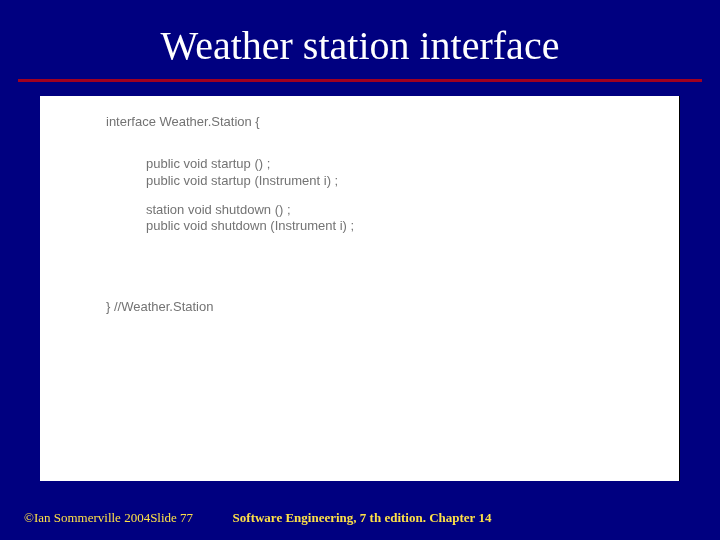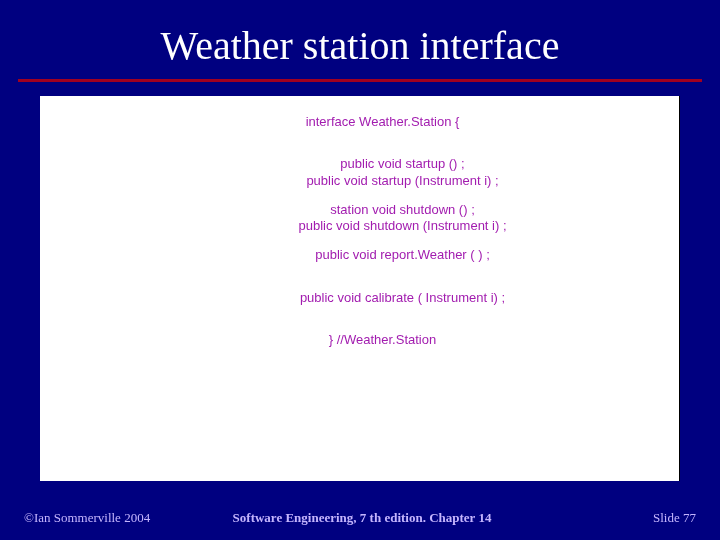--- a/index.html
+++ b/index.html
@@ -18,45 +18,44 @@
     padding-bottom: 10px;
     font-weight: normal;
   }
   .hr {
     height: 3px;
     background: #a00020;
     margin: 0 18px 14px 18px;
   }
   .codebox {
     background: #fff;
-    color: #a21caf;
+    color: #737373;
     margin: 0 40px;
     height: 385px;
     border-right: 1px solid #000;
     padding: 18px 20px 0 20px;
     font-family: Arial, Helvetica, sans-serif;
     font-size: 13px;
     line-height: 1.25;
     position: relative;
-    text-align: center;
   }
   .code-line { white-space: pre; }
   .ind1 { padding-left: 46px; }
   .ind2 { padding-left: 86px; }
   .gap { height: 13px; }
   .footer {
     position: absolute;
     left: 0; right: 0; bottom: 0;
     height: 38px;
     display: flex;
     align-items: center;
-    justify-content: space-between;
+    justify-content: flex-start;
     padding: 0 24px 6px 24px;
     font-size: 13px;
-    color: #c4b5fd;
+    color: #fde047;
   }
   .footer .center {
     position: absolute;
     left: 4px; right: 0;
     text-align: center;
     font-weight: bold;
   }
   .footer .left, .footer .right { position: relative; z-index: 1; }
 </style>
 </head>
@@ -68,24 +67,22 @@
 <div class="codebox">
   <div class="code-line ind1">interface Weather.Station {</div>
   <div class="gap"></div>
   <div class="gap"></div>
   <div class="code-line ind2">public void startup () ;</div>
   <div class="code-line ind2">public void startup (Instrument i) ;</div>
   <div class="gap"></div>
   <div class="code-line ind2">station void shutdown () ;</div>
   <div class="code-line ind2">public void shutdown (Instrument i) ;</div>
   <div class="gap"></div>
-  <div class="code-line ind2">public void report.Weather ( ) ;</div>
   <div class="gap"></div>
   <div class="gap"></div>
-  <div class="code-line ind2">public void calibrate ( Instrument i) ;</div>
   <div class="gap"></div>
   <div class="gap"></div>
   <div class="code-line ind1">} //Weather.Station</div>
 </div>
 
 <div class="footer">
   <span class="left">©Ian Sommerville 2004</span>
   <span class="center">Software Engineering, 7 th edition. Chapter 14</span>
   <span class="right">Slide  77</span>
 </div>

